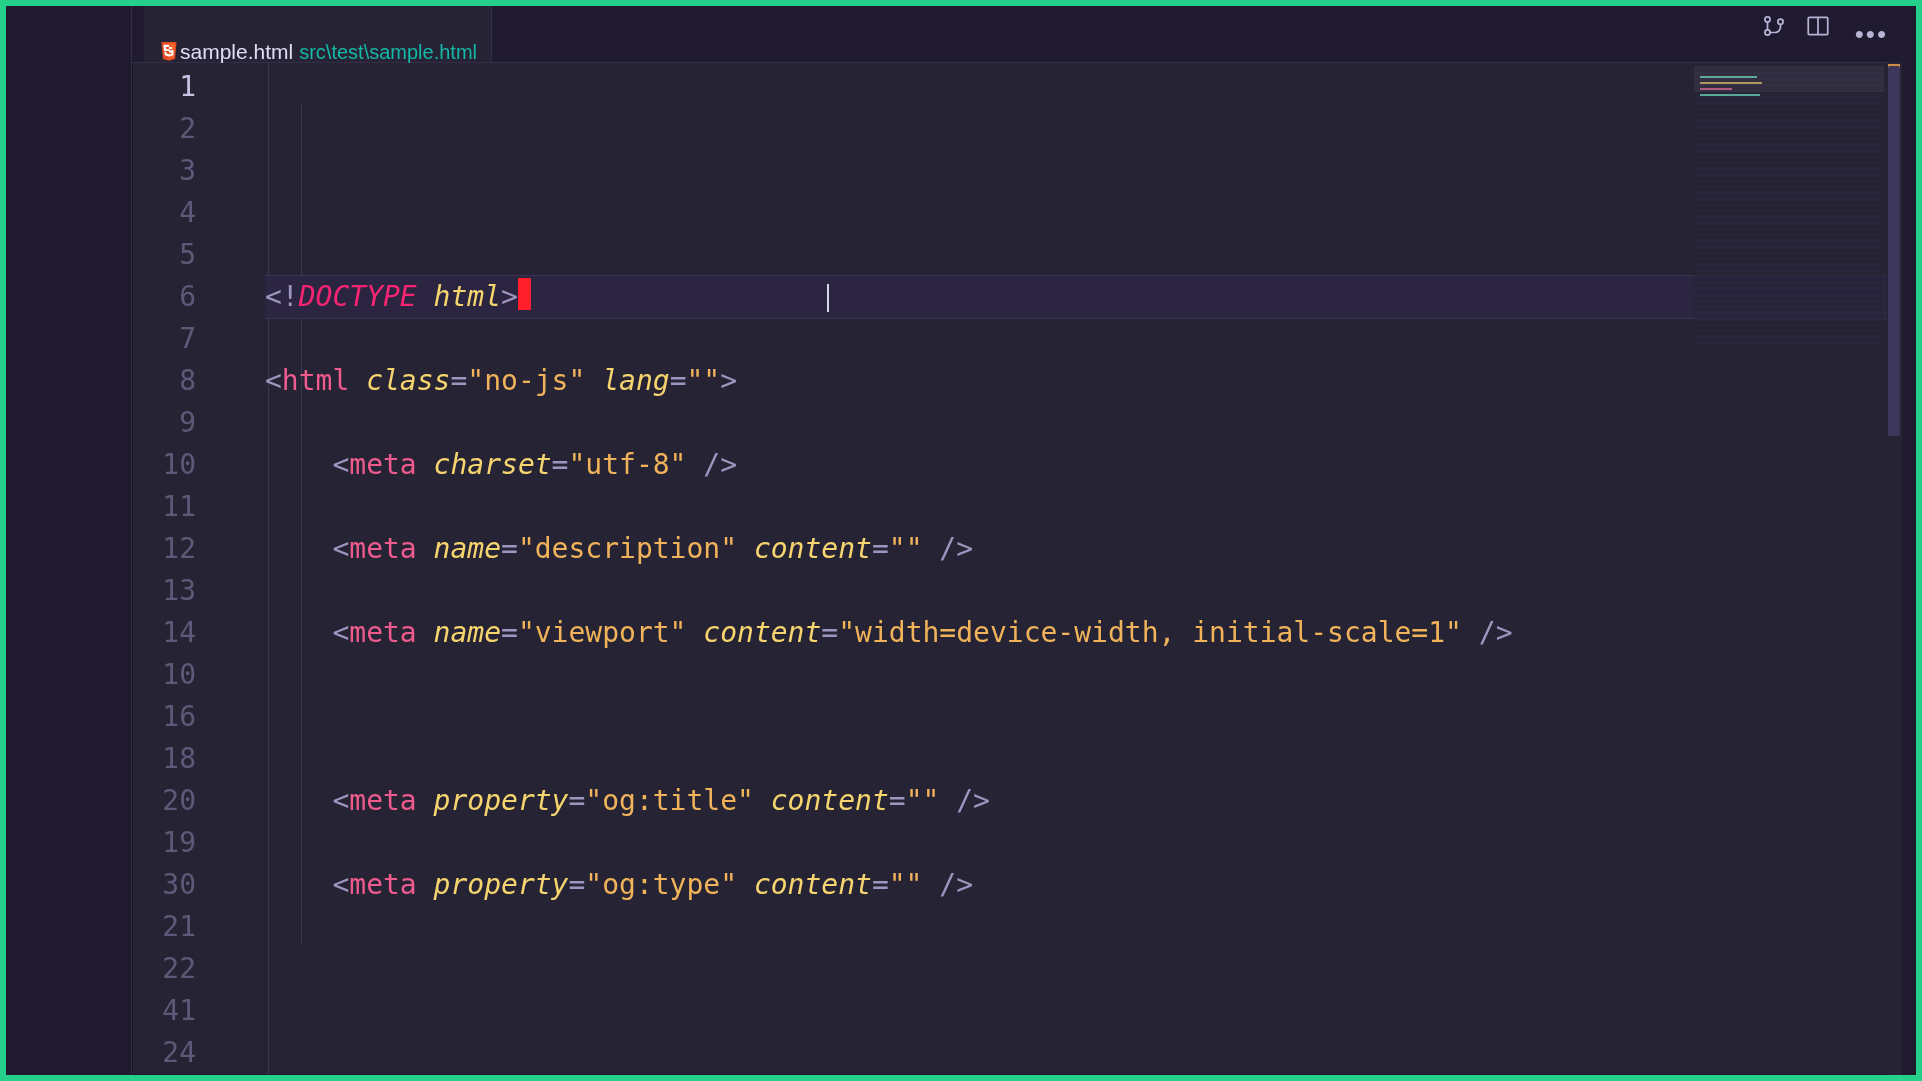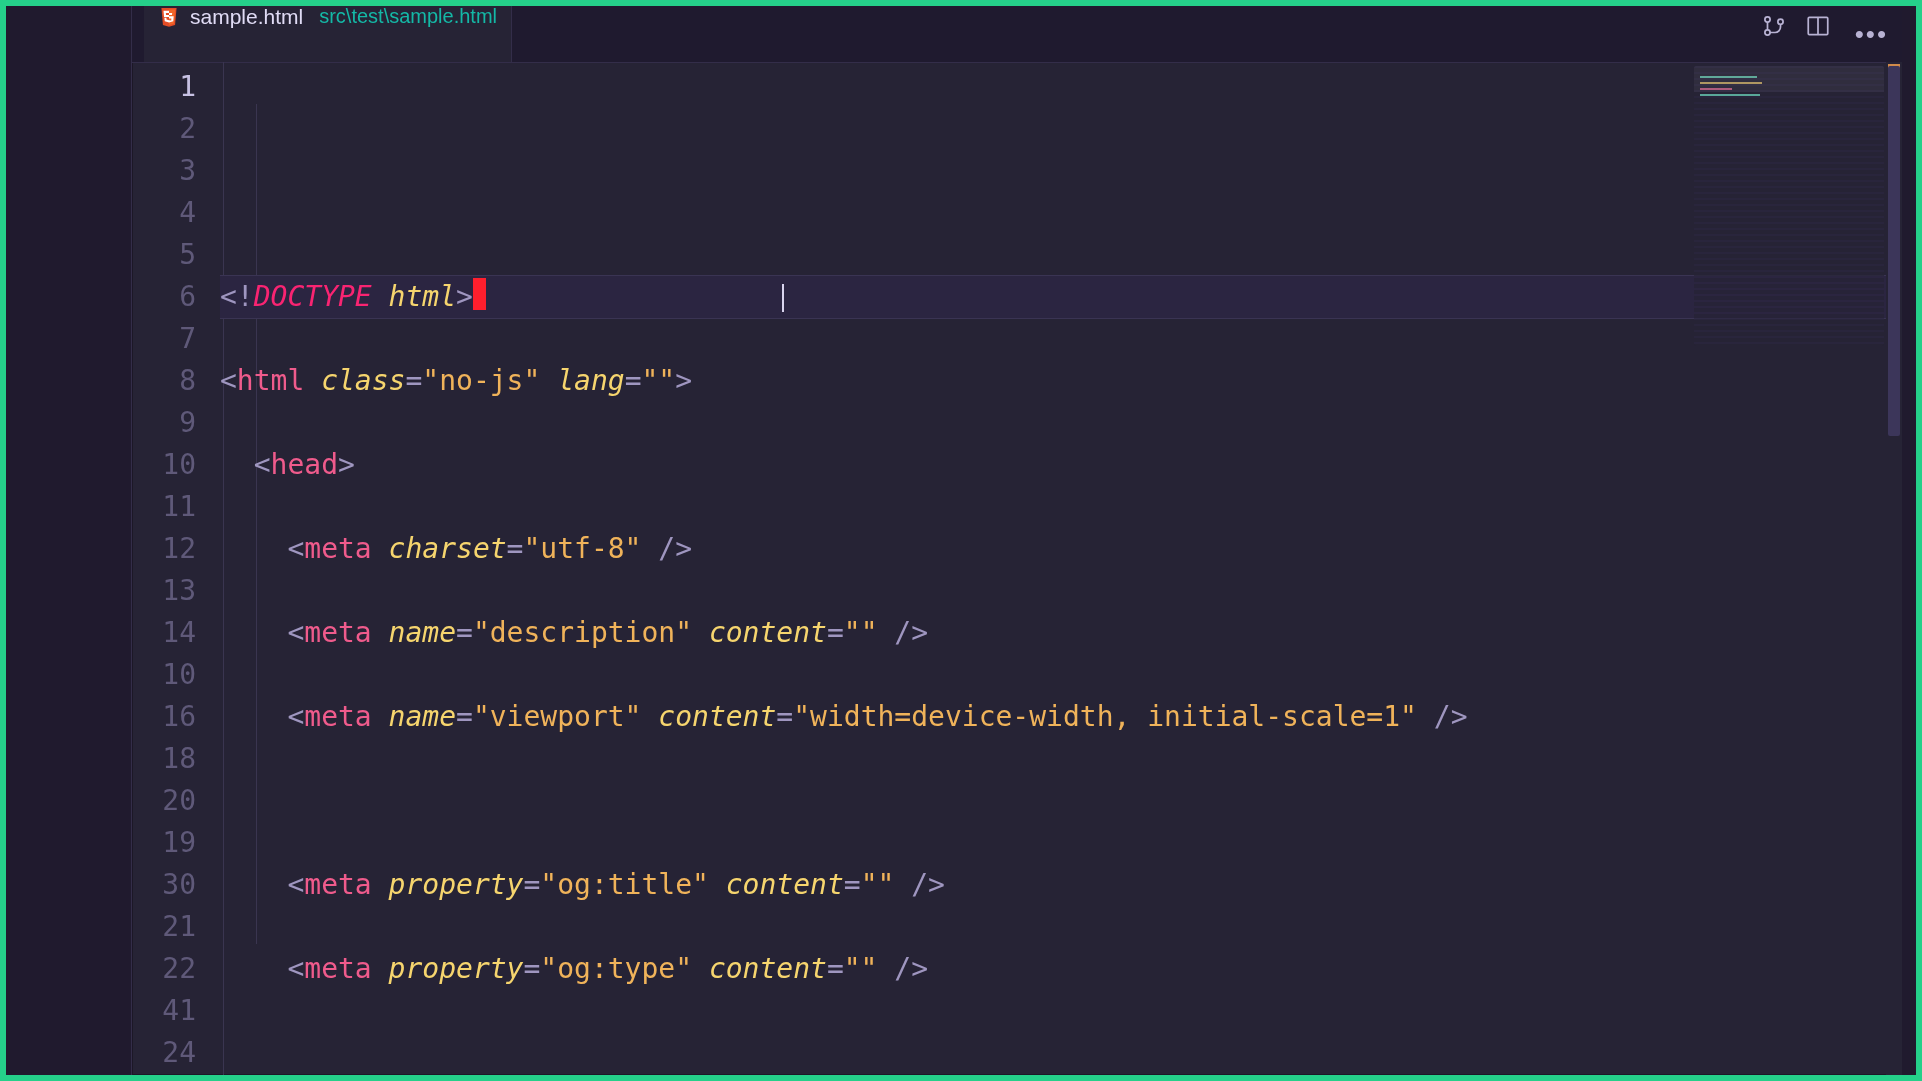--- a/index.html
+++ b/index.html
@@ -26,21 +26,21 @@
 
 .tabstrip{
   height:56px;line-height:56px;
   display:flex;align-items:center;
   background:#1f1a2f;
   border-bottom:1px solid #332d49;
   padding-left:12px;
   position:relative;
 }
 .tab{
-  display:flex;align-items:flex-start;gap:10px;
+  display:flex;align-items:flex-end;
   padding:0 14px;height:100%;
   background:#262335;
   border-right:1px solid #332d49;
 }
 .tab .html5-icon svg{width:22px;height:22px;display:block;}
 .tab .fname{color:#e0dbf5;font:500 21px/1 "Segoe UI",Arial,sans-serif;}
 .tab .path{color:#14b8a6;font:20px/1 "Segoe UI",Arial,sans-serif;margin-left:6px;}
 .tab-actions{position:absolute;right:8px;top:0;height:100%;display:flex;align-items:center;gap:18px;}
 .tab-actions svg{width:26px;height:26px;stroke:#b8b2d3;fill:none;stroke-width:1.6;}
 .more-dots{color:#b8b2d3;font:26px/1 Arial;letter-spacing:2px;padding:0 6px;}
@@ -52,21 +52,21 @@
   font:500 28px/42px Consolas,Menlo,monospace;
   padding-top:4px;
   user-select:none;
   position:relative;
 }
 .gutter .ln{height:42px;}
 .gutter .ln.active{color:#c7c1e3;}
 .code{
   flex:1;position:relative;padding-top:4px;
   font:28px/42px Consolas,Menlo,monospace;
-  color:#e7e3f7;white-space:pre;overflow:hidden;
+  color:#e7e3f7;white-space:pre;overflow:hidden;margin-left:45px;
 }
 .code .row{height:42px;display:block;position:relative;}
 .code .row.active{background:#2b2541;outline:1px solid #3a3453;}
 .indent-guide{position:absolute;top:0;bottom:0;width:0;border-left:1px solid #3a3550;}
 .ig1{left:3px;}
 .ig2{left:36px;}
 
 .p{color:#9f96c0;} 
 .kw{color:#f92472;font-style:italic;} 
 .tg{color:#ef5b8c;} 
@@ -170,21 +170,20 @@
         <div class="ln">25</div>
 
       </div>
 
       <div class="code">
         <div class="indent-guide ig1"></div>
         <div class="indent-guide ig2" style="top:42px;height:840px;"></div>
 
         <span class="row active"><span class="p">&lt;!</span><span class="kw">DOCTYPE</span> <span class="at">html</span><span class="p">&gt;</span><span class="cursor"></span><span class="caret-mark"></span></span>
 <span class="row"><span class="p">&lt;</span><span class="tg">html</span> <span class="at">class</span><span class="p">=</span><span class="st">"no-js"</span> <span class="at">lang</span><span class="p">=</span><span class="st">""</span><span class="p">&gt;</span></span>
-<span class="row">  <span class="p">&lt;</span><span class="tg">head</span><span class="p">&gt;</span></span>
 <span class="row">    <span class="p">&lt;</span><span class="tg">meta</span> <span class="at">charset</span><span class="p">=</span><span class="st">"utf-8"</span> <span class="p">/&gt;</span></span>
 <span class="row">    <span class="p">&lt;</span><span class="tg">meta</span> <span class="at">name</span><span class="p">=</span><span class="st">"description"</span> <span class="at">content</span><span class="p">=</span><span class="st">""</span> <span class="p">/&gt;</span></span>
 <span class="row">    <span class="p">&lt;</span><span class="tg">meta</span> <span class="at">name</span><span class="p">=</span><span class="st">"viewport"</span> <span class="at">content</span><span class="p">=</span><span class="st">"width=device-width, initial-scale=1"</span> <span class="p">/&gt;</span></span>
 <span class="row"></span>
 <span class="row">    <span class="p">&lt;</span><span class="tg">meta</span> <span class="at">property</span><span class="p">=</span><span class="st">"og:title"</span> <span class="at">content</span><span class="p">=</span><span class="st">""</span> <span class="p">/&gt;</span></span>
 <span class="row">    <span class="p">&lt;</span><span class="tg">meta</span> <span class="at">property</span><span class="p">=</span><span class="st">"og:type"</span> <span class="at">content</span><span class="p">=</span><span class="st">""</span> <span class="p">/&gt;</span></span>
 
 
 
 

